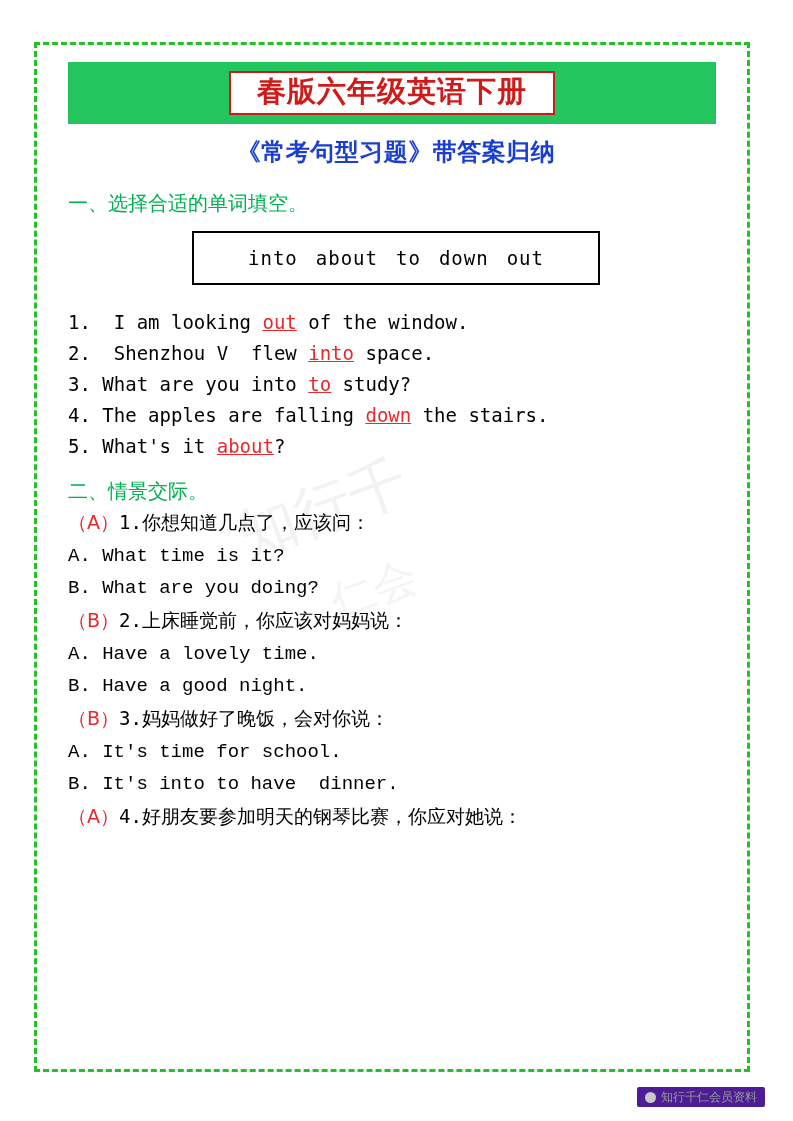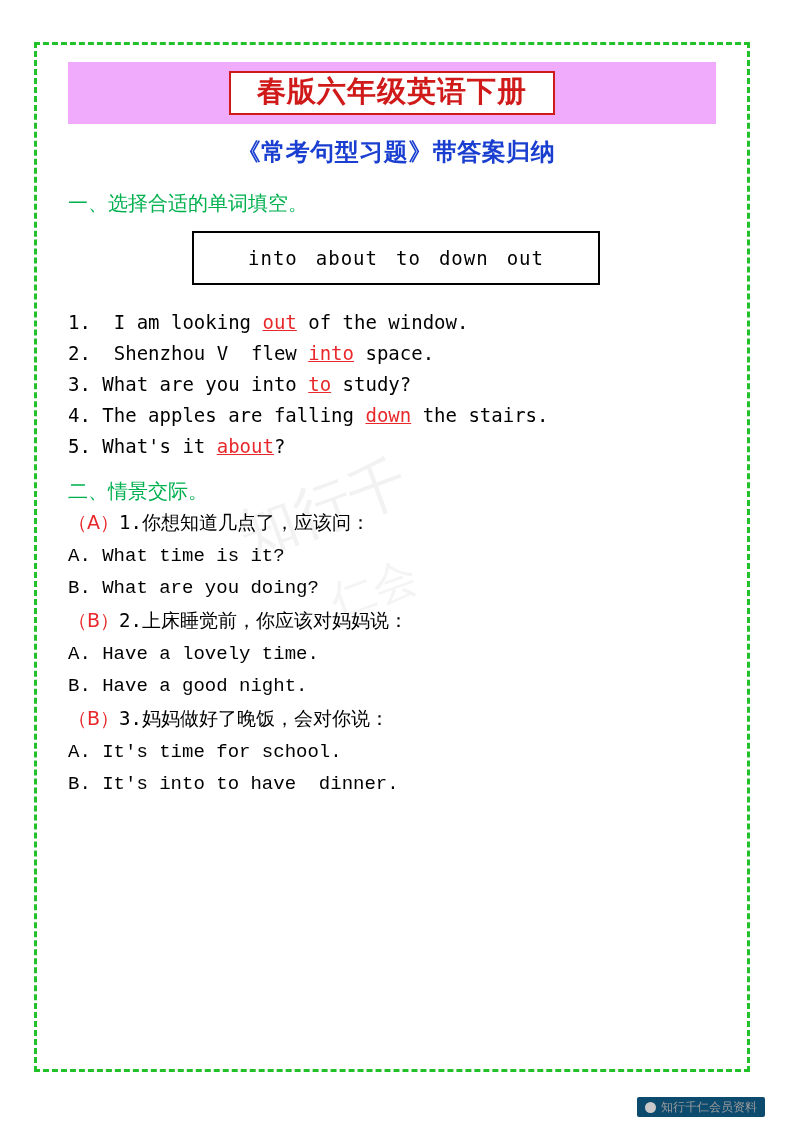--- a/index.html
+++ b/index.html
@@ -39,21 +39,21 @@
     top: 62px;
     width: 668px;
     height: 992px;
   }
 
   
   .title-band {
     position: relative;
     width: 648px;
     height: 62px;
-    background: #f0abfc;
+    background: #22c55e;
     margin-left: 6px;
     display: flex;
     align-items: center;
     justify-content: center;
   }
   .title-box {
     border: 2px solid #d01a1a;
     background: #ffffff;
     padding: 3px 26px 6px 26px;
     display: inline-block;
@@ -168,23 +168,23 @@
     font-size: 44px;
     color: #f4f4f4;
     transform: rotate(-20deg);
     white-space: nowrap;
     pointer-events: none;
   }
 
   .footer-badge {
     position: absolute;
     right: 28px;
-    bottom: 4px;
+    bottom: 14px;
     height: 20px;
-    background: #0c4a6e;
+    background: #4c1d95;
     color: #9a9a9a;
     font-family: "DejaVu Sans", sans-serif;
     font-size: 12px;
     display: flex;
     align-items: center;
     padding: 0 8px;
     border-radius: 2px;
   }
   .footer-badge .dot {
     width: 11px; height: 11px;
@@ -240,20 +240,21 @@
       <div class="opt">B. What are you doing?</div>
 
       <div class="dline"><span class="mark">（B）</span><span>2.</span><span class="cn">上床睡觉前，你应该对妈妈说：</span></div>
       <div class="opt">A. Have a lovely time.</div>
       <div class="opt">B. Have a good night.</div>
 
       <div class="dline"><span class="mark">（B）</span><span>3.</span><span class="cn">妈妈做好了晚饭，会对你说：</span></div>
       <div class="opt">A. It's time for school.</div>
       <div class="opt">B. It's into to have  dinner.</div>
 
+      <div class="dline"><span class="mark">（A）</span><span>4.</span><span class="cn">好朋友要参加明天的钢琴比赛，你应对她说：</span></div>
 
     </div>
   </div>
 
   <div class="footer-badge">
     <span class="dot"></span>
     <span>知行千仁会员资料</span>
   </div>
 </div>
 

